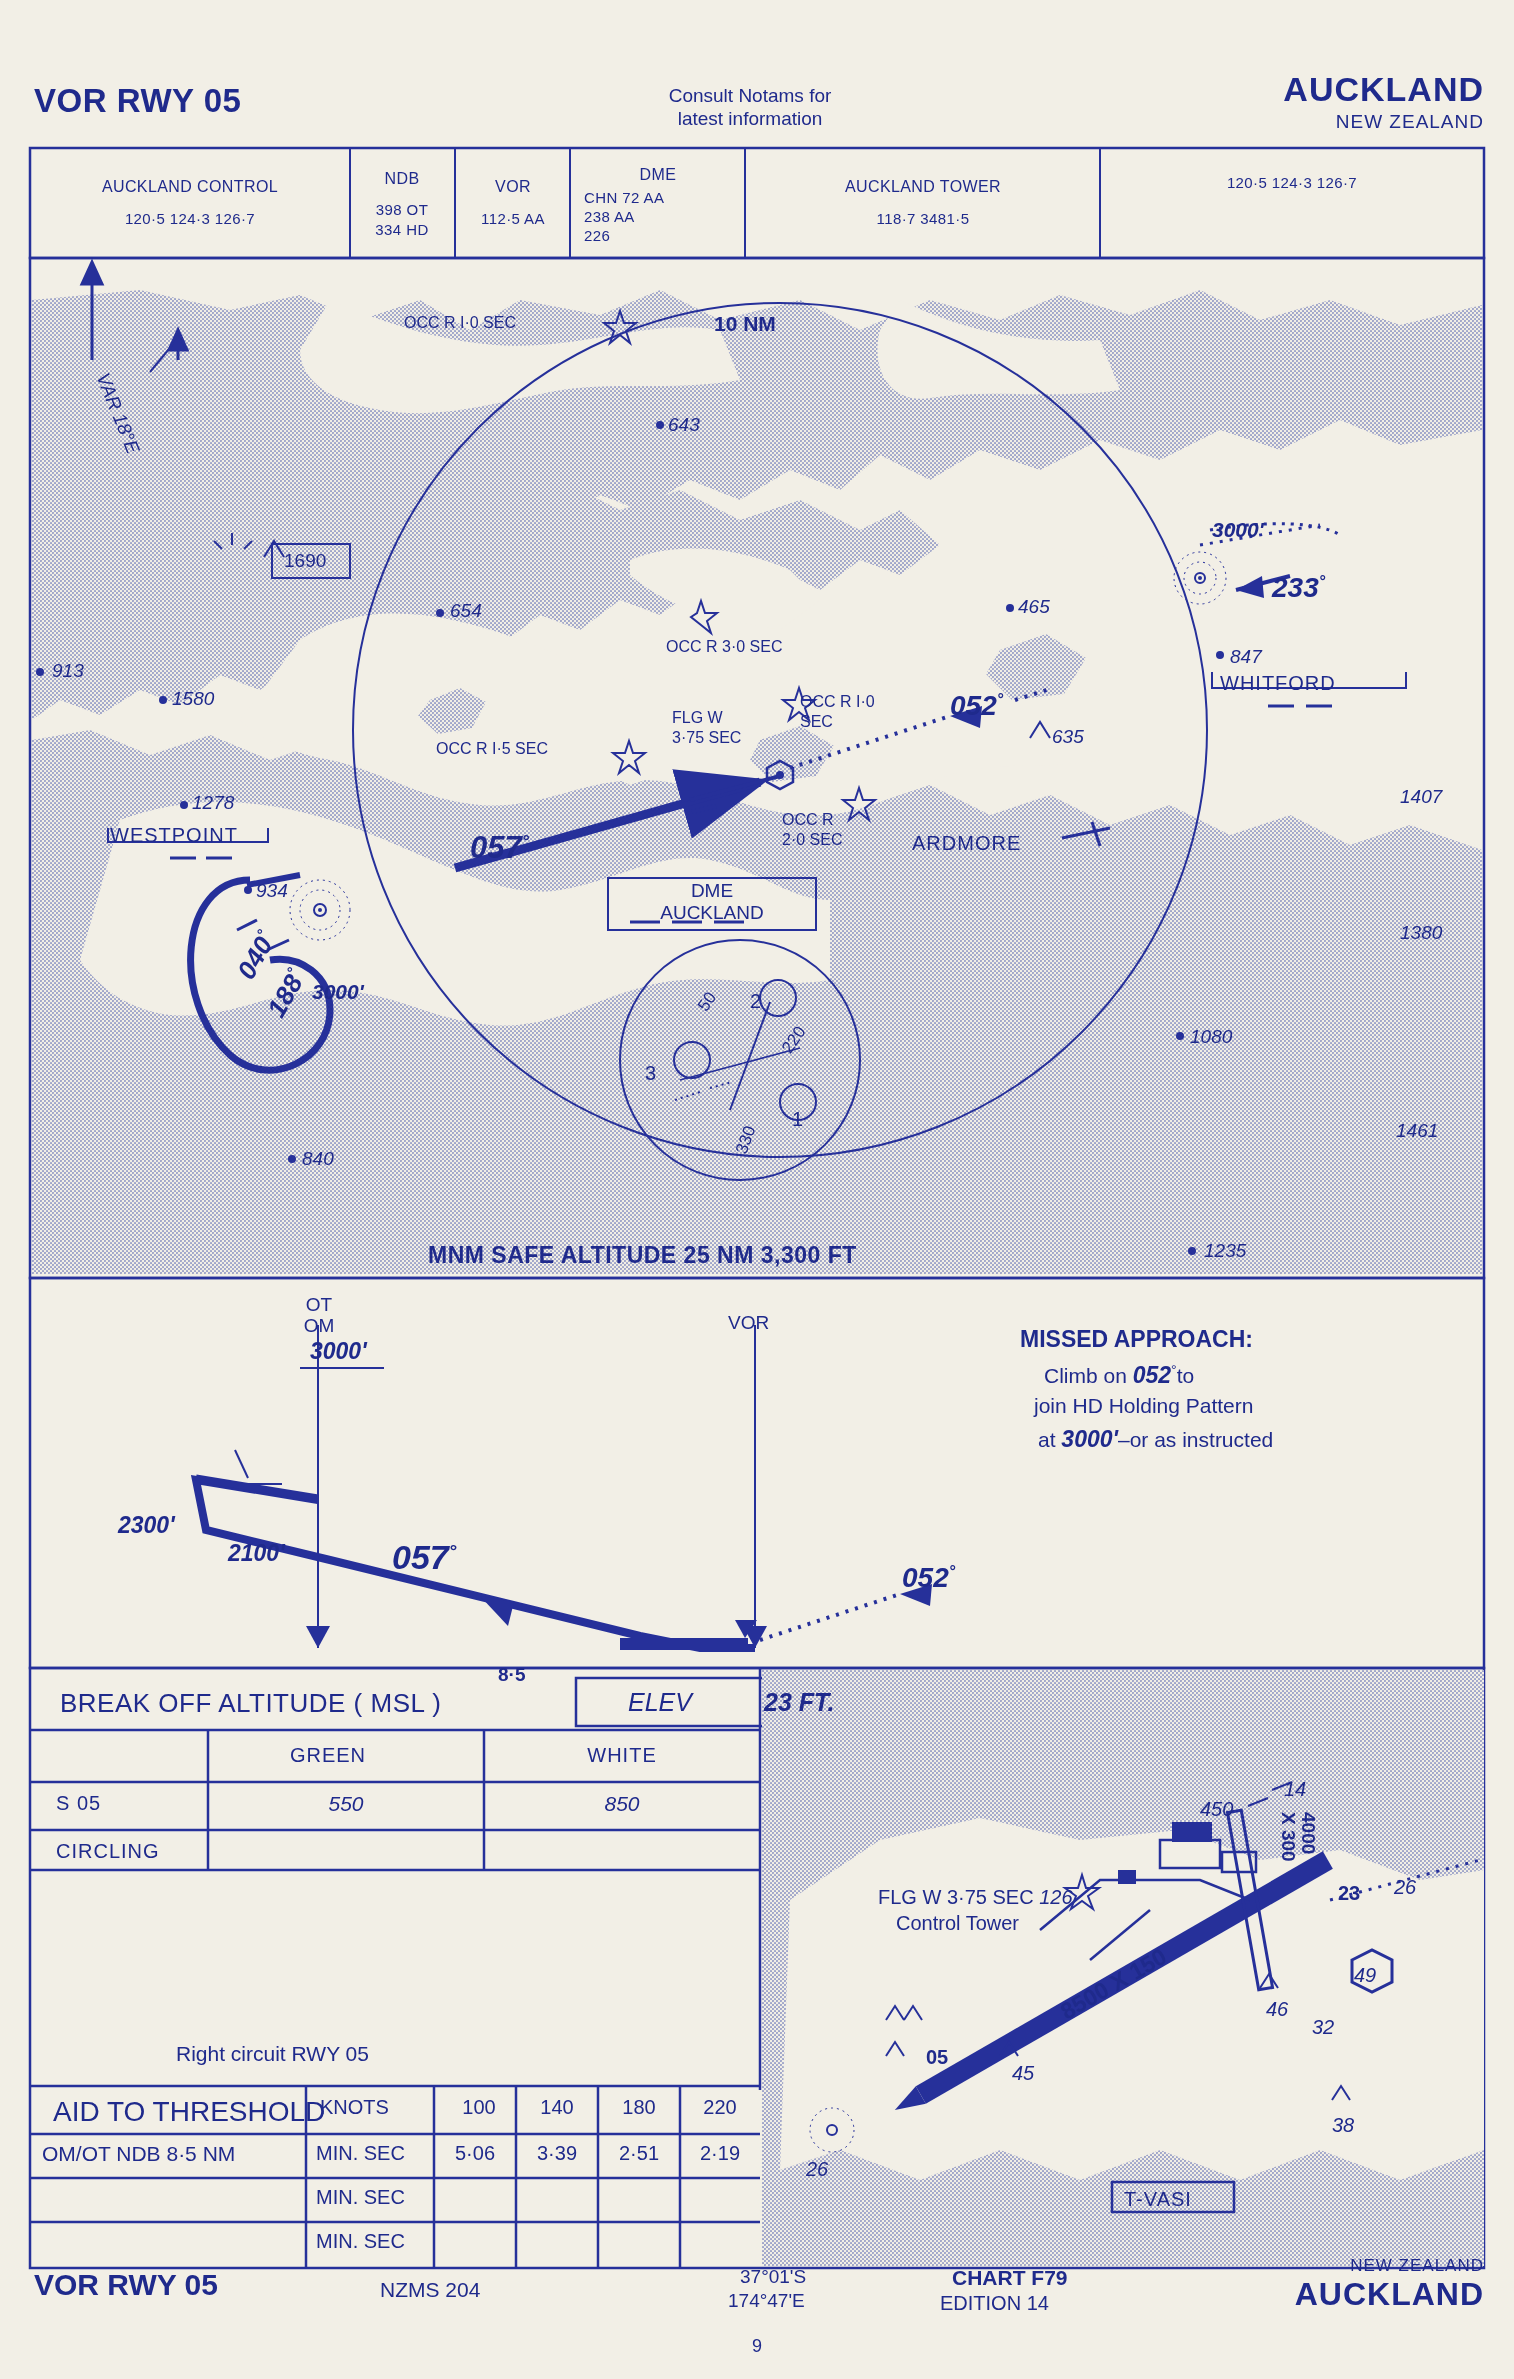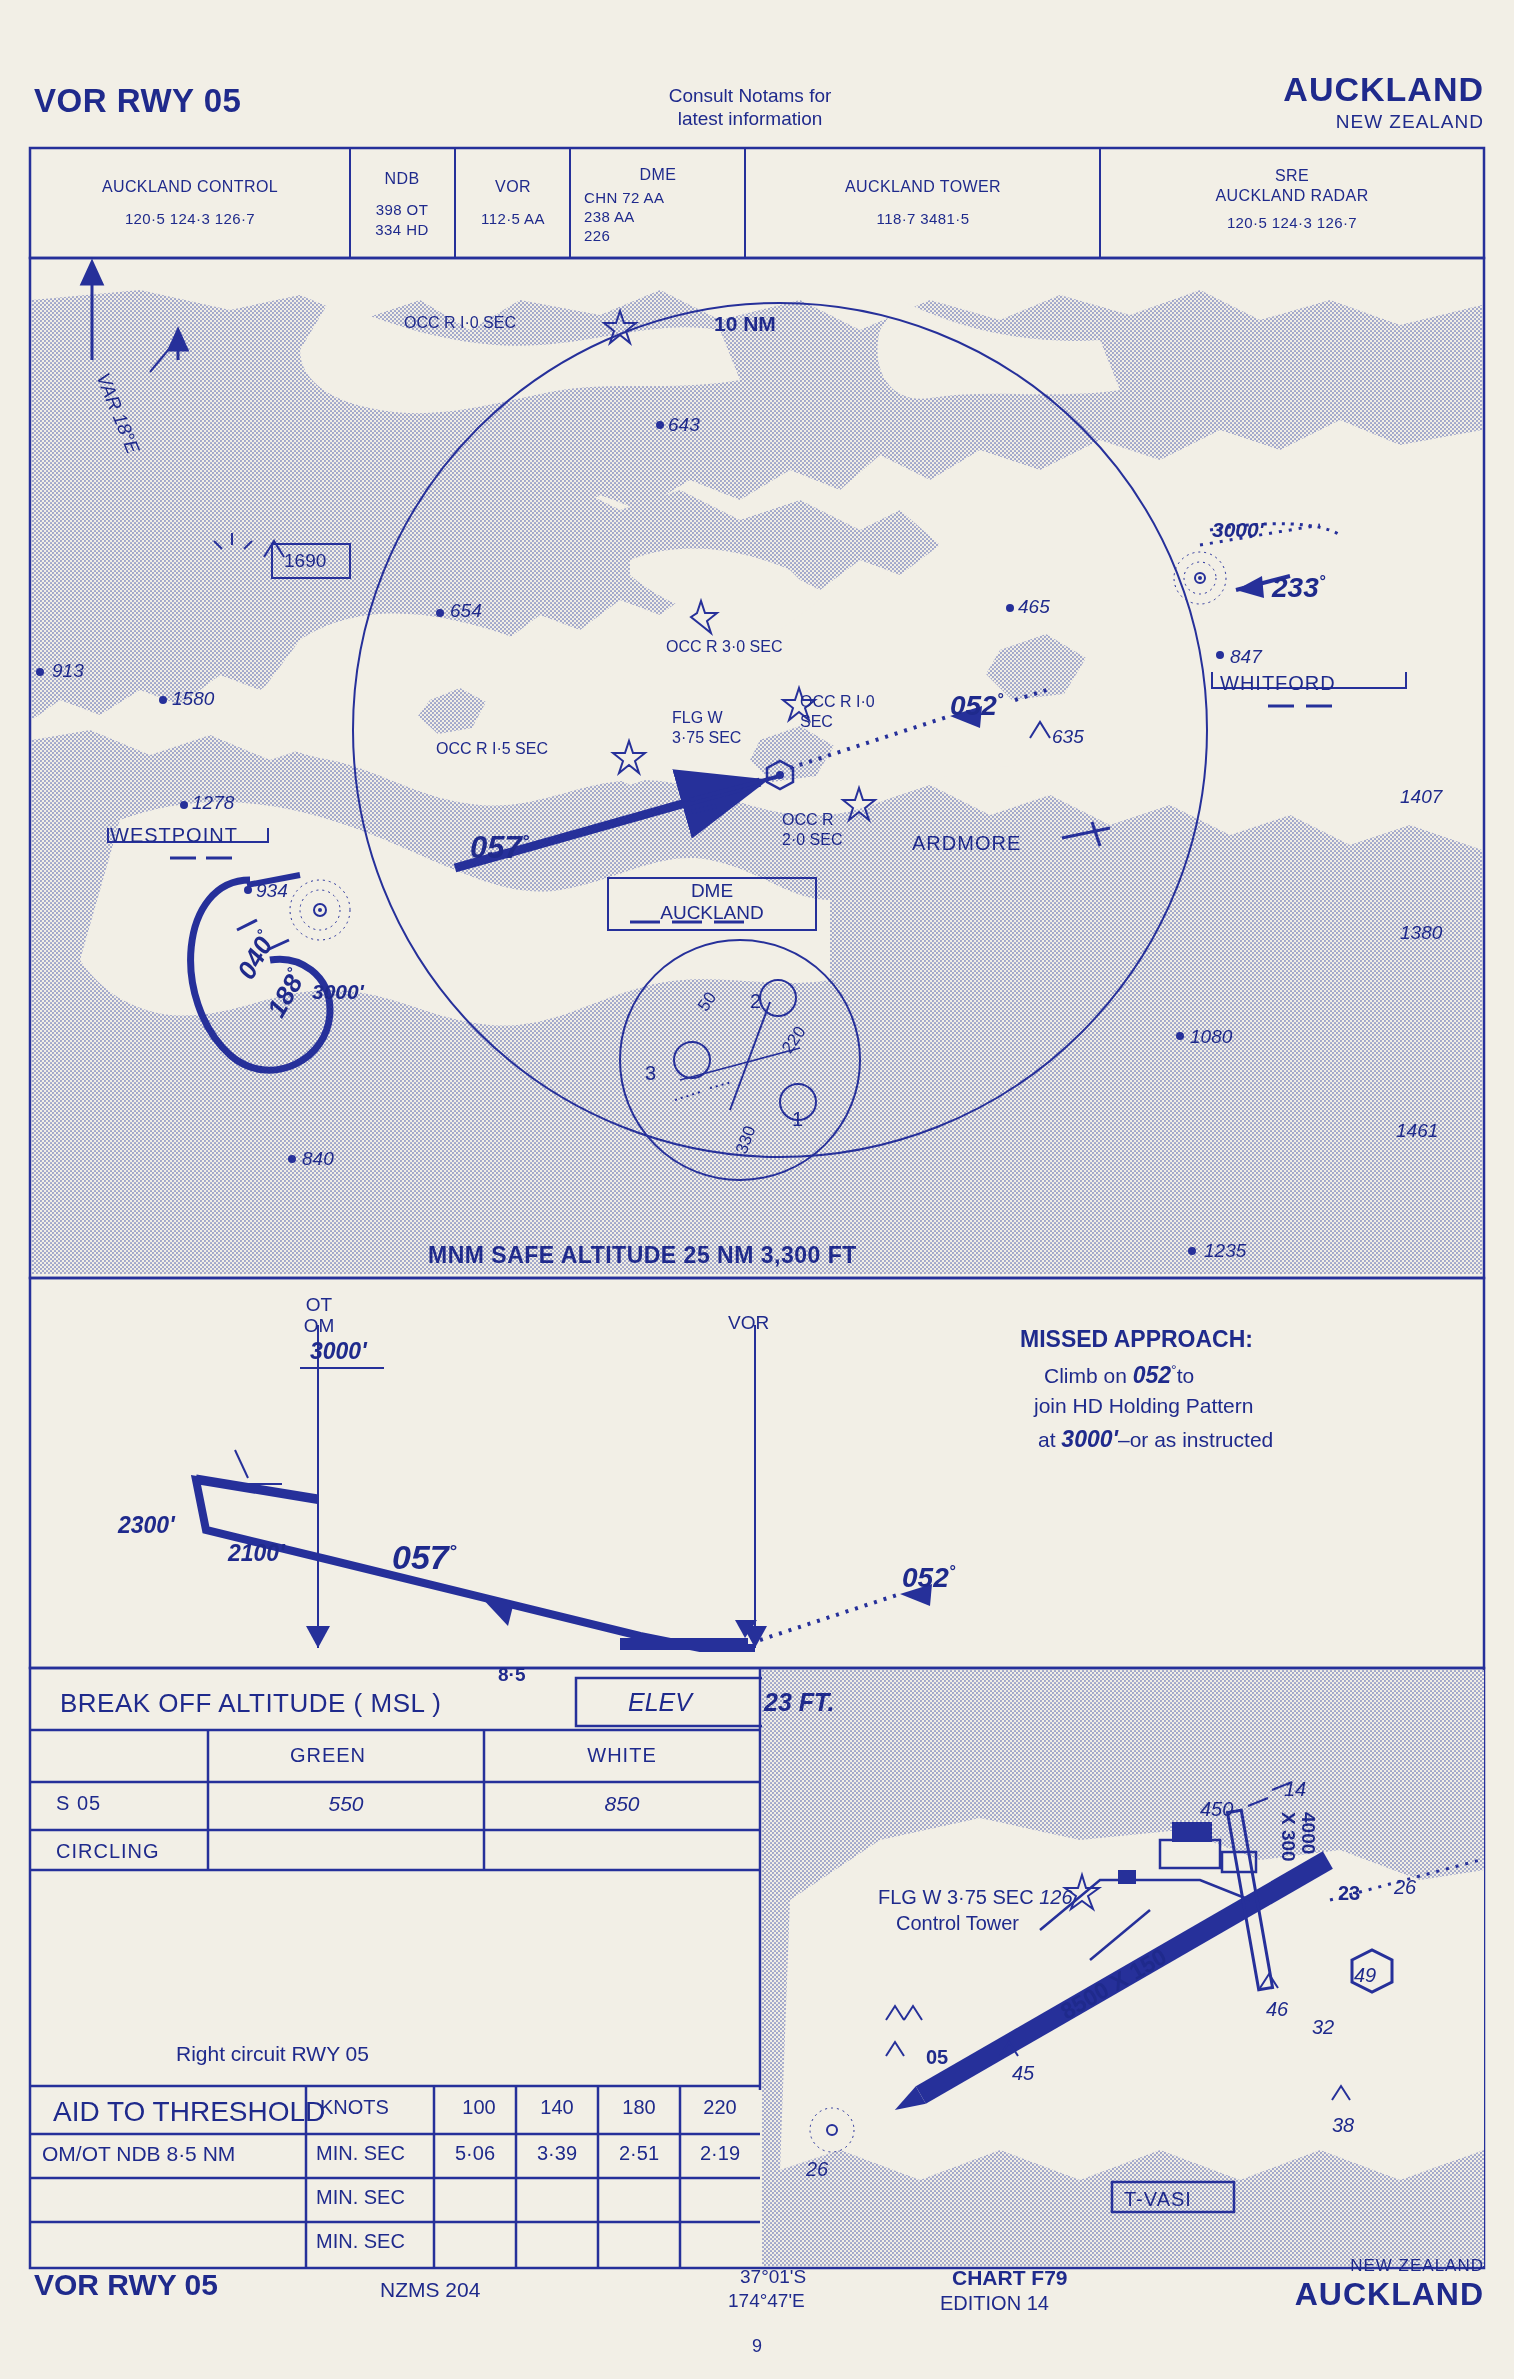--- a/index.html
+++ b/index.html
@@ -369,22 +369,20 @@
   <div class="t1">DME</div>
   <div class="t2" style="white-space:pre-line;margin-top:4px;line-height:19px;text-align:left;padding-left:10px;">CHN  72  AA
 238          AA
 226</div>
 </div>
 <div class="cell" style="left:750px;top:178px;width:346px;">
   <div class="t1">AUCKLAND TOWER</div>
   <div class="t2">118·7            3481·5</div>
 </div>
 <div class="cell" style="left:1104px;top:166px;width:376px;">
-  <div class="t1" style="white-space:pre-line;line-height:20px;">SRE
-AUCKLAND RADAR</div>
   <div class="t2" style="margin-top:8px;">120·5  124·3  126·7</div>
 </div>
 
 <div class="lbl" style="left:404px;top:314px;">OCC R I·0 SEC</div>
 <div class="lbl-b" style="left:714px;top:312px;font-size:21px;">10 NM</div>
 <div class="lbl" style="left:112px;top:370px;transform:rotate(68deg);transform-origin:left top;font-style:italic;font-size:19px;">VAR 18°E</div>
 <div class="lbl" style="left:284px;top:550px;font-size:19px;">1690</div>
 <div class="lbl ital" style="left:668px;top:414px;font-size:19px;font-style:italic;">643</div>
 <div class="lbl ital" style="left:450px;top:600px;font-size:19px;">654</div>
 <div class="lbl ital" style="left:1018px;top:596px;font-size:19px;">465</div>

